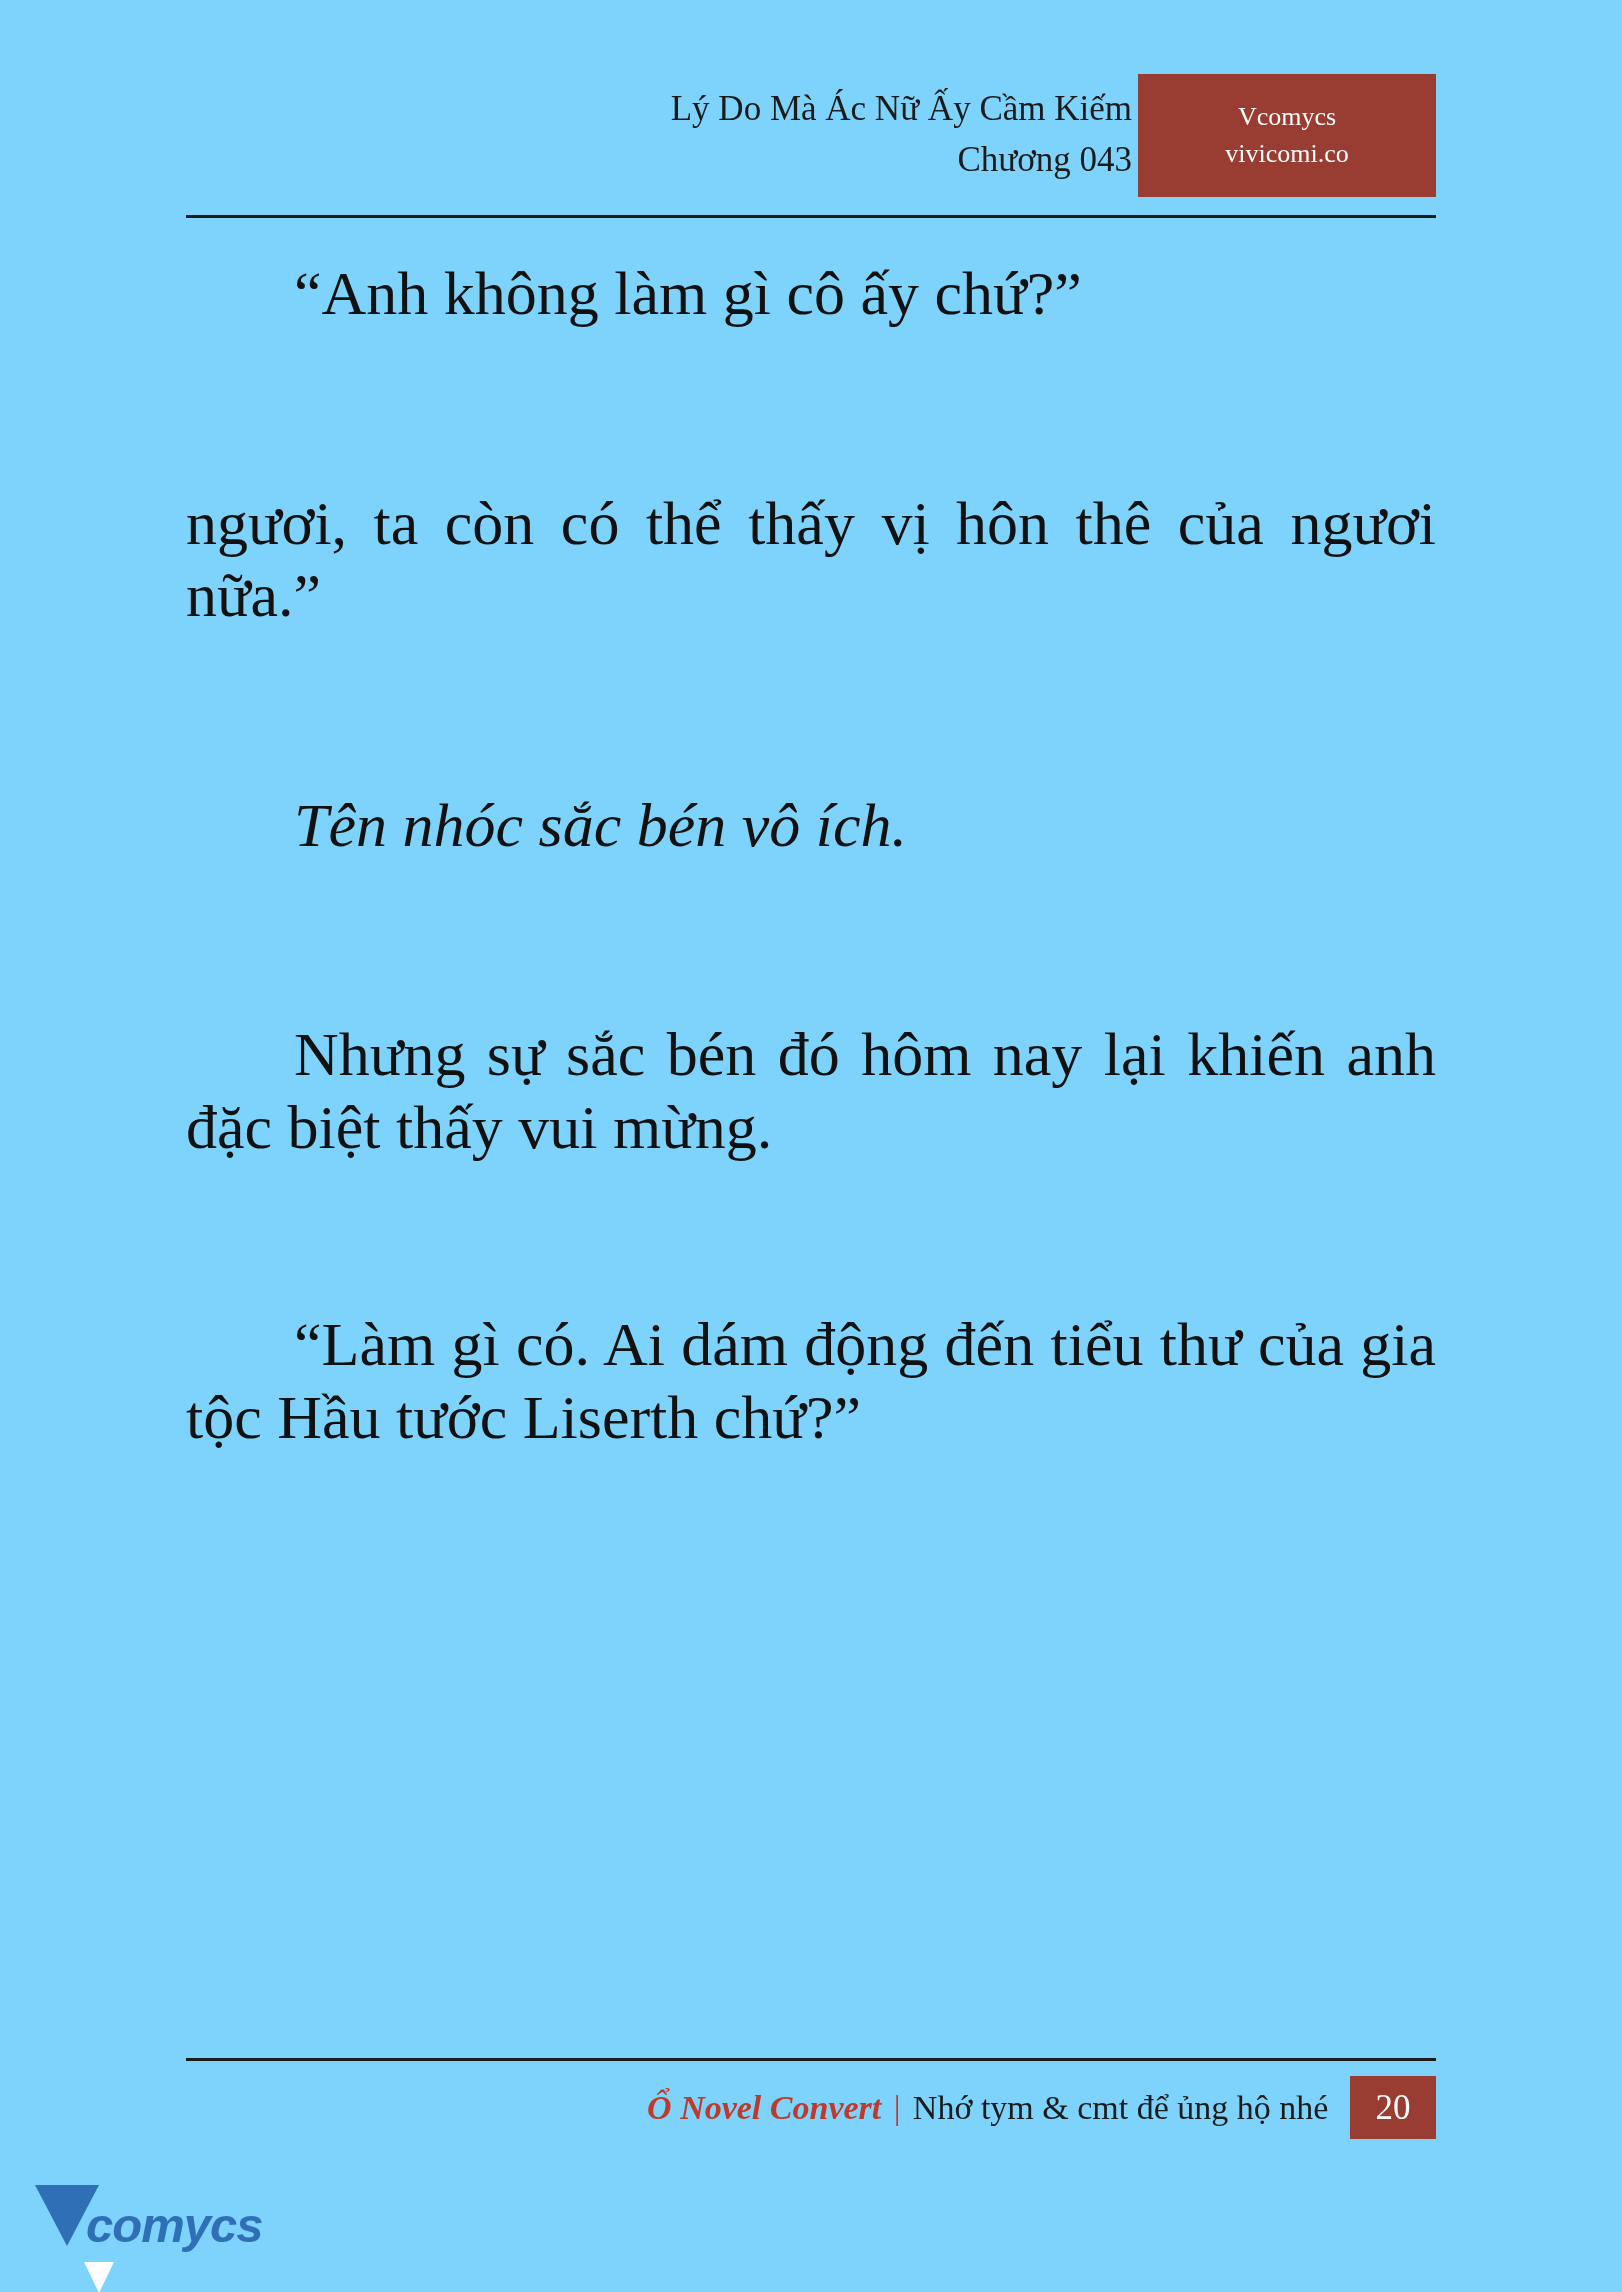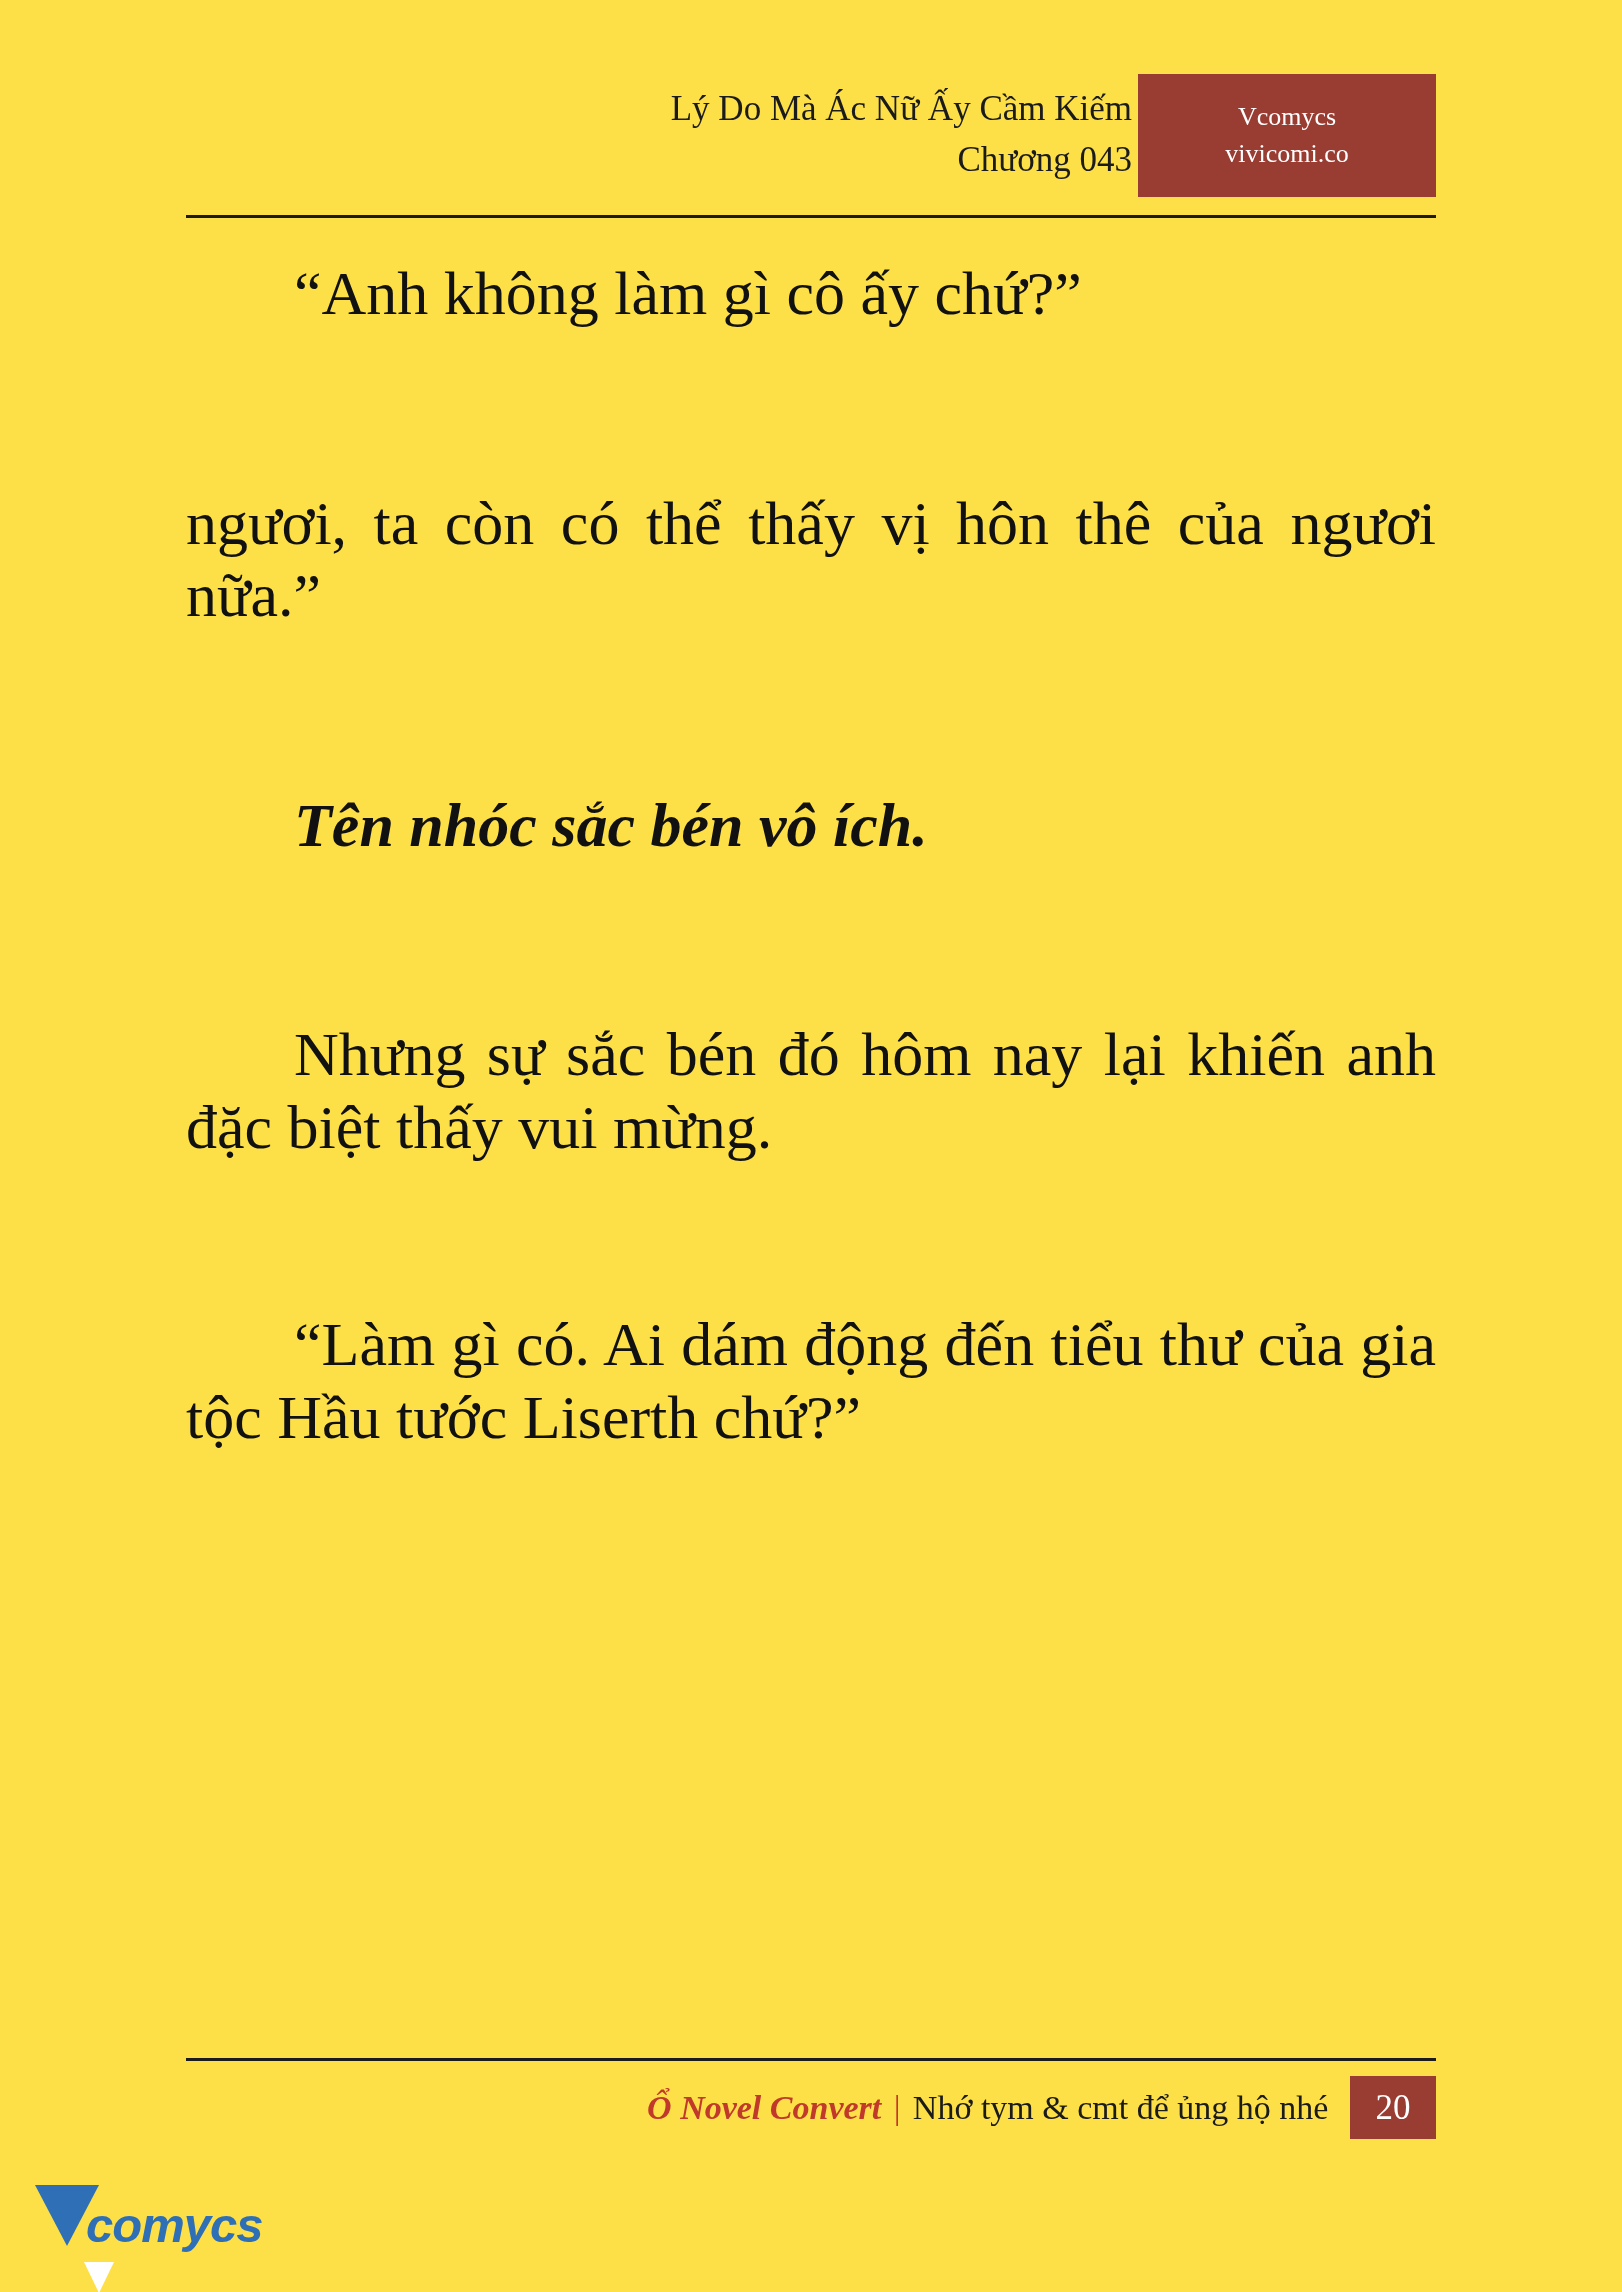--- a/index.html
+++ b/index.html
@@ -4,21 +4,21 @@
 <style>
   html, body {
     margin: 0;
     padding: 0;
     background: #ffffff;
   }
   .page {
     position: relative;
     width: 1622px;
     height: 2293px;
-    background: #fde047;
+    background: #7dd3fc;
     font-family: "Liberation Serif", serif;
     overflow: hidden;
   }
 
   
   .header {
     position: absolute;
     top: 84px;
     left: 186px;
     right: 186px;
@@ -81,21 +81,21 @@
     text-align: justify;
     text-justify: inter-word;
     margin: 0 0 69px 0;
     font-family: "Liberation Serif", serif;
   }
   .para.indent {
     text-indent: 108px;
   }
   .para.italic {
     font-style: italic;
-    font-weight: 700;
+    font-weight: 400;
   }
   .gap-lg { margin-bottom: 145px; }
   .gap-xl { margin-bottom: 157px; }
 
   
   .footer-rule {
     position: absolute;
     left: 186px;
     right: 186px;
     top: 2058px;

